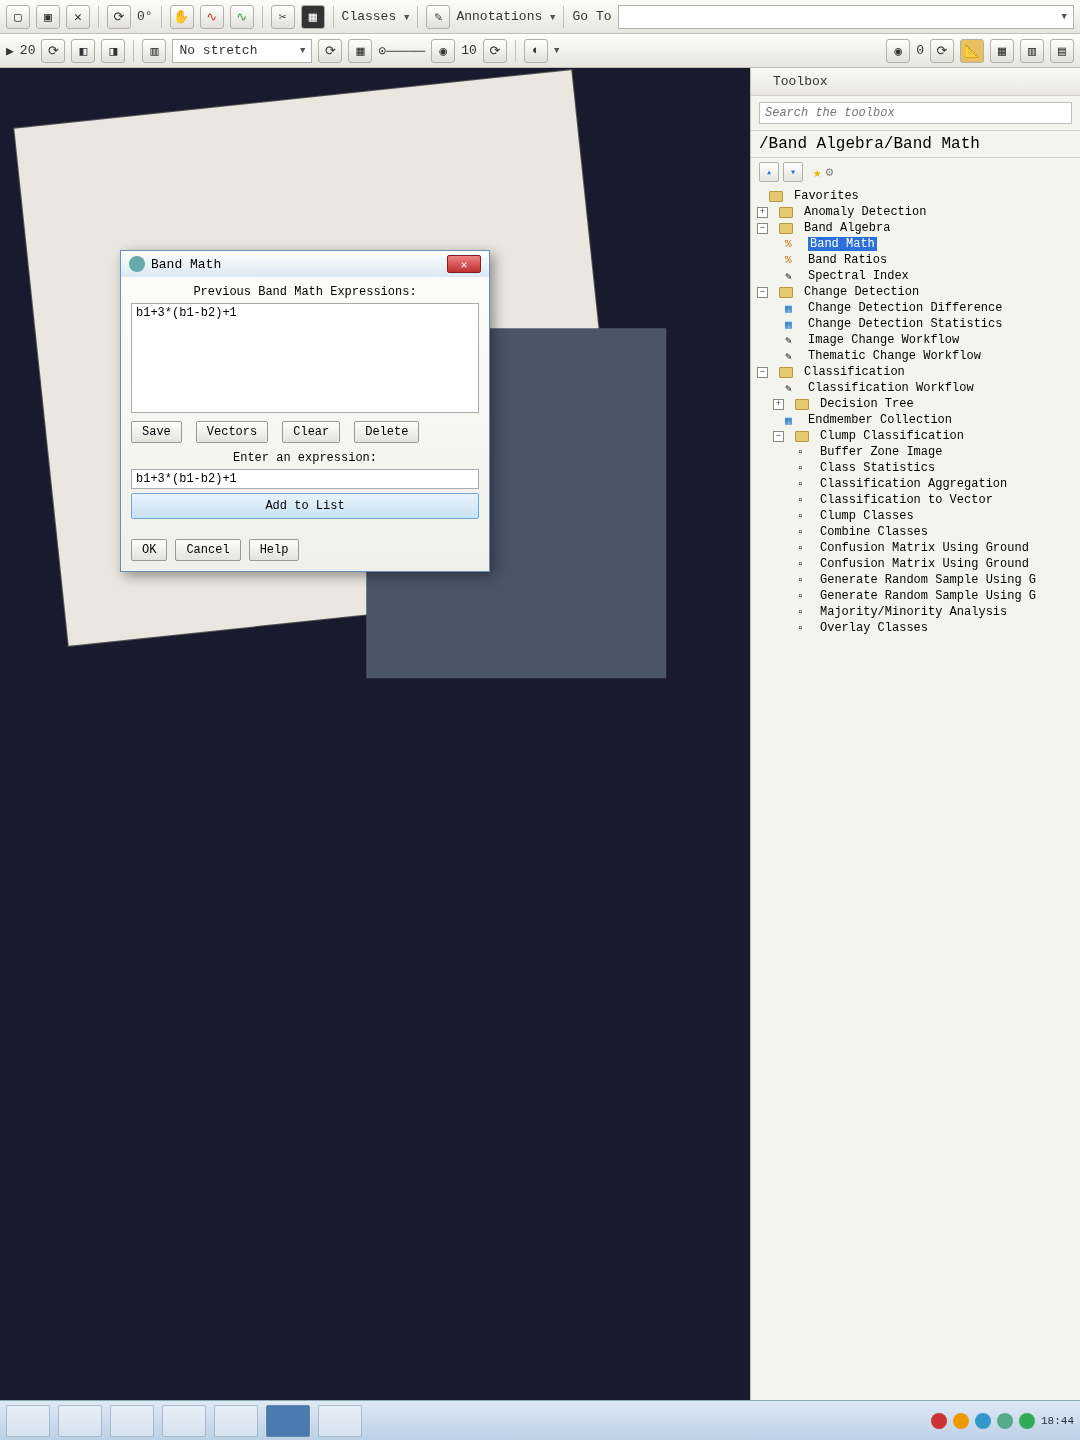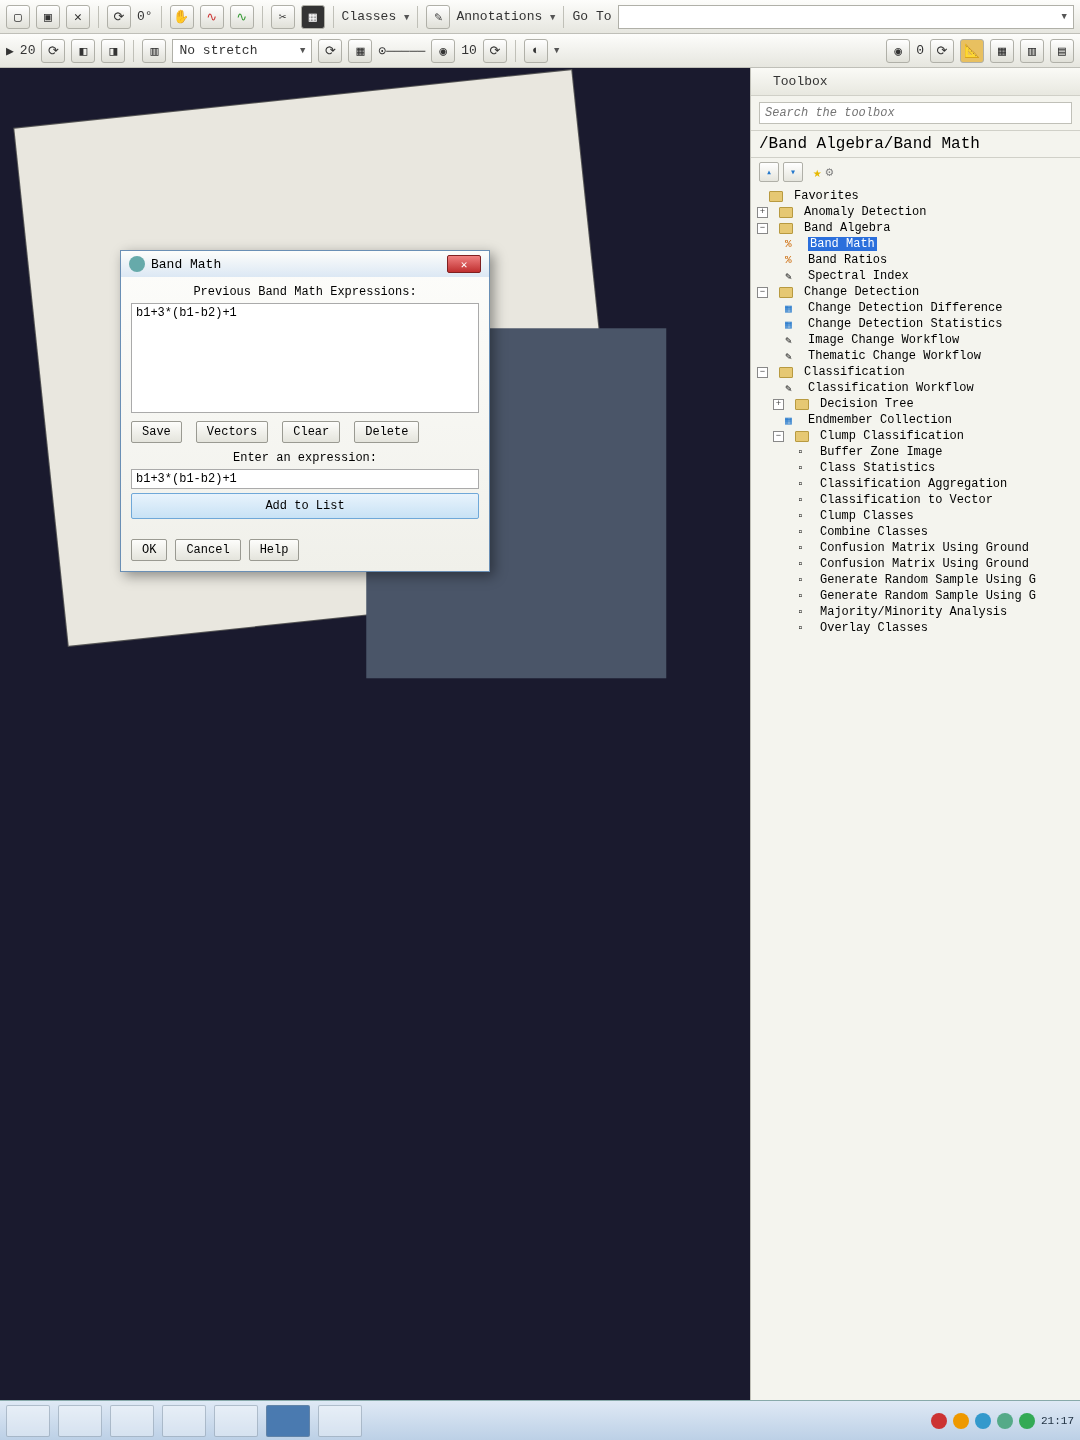--- a/index.html
+++ b/index.html
@@ -284,15 +284,15 @@
   <div class="tb-item"></div>
   <div class="tb-item"></div>
   <div class="tb-item" style="background:#4a7ab0"></div>
   <div class="tb-item"></div>
   <div class="tray">
     <span class="tray-icon" style="background:#c33"></span>
     <span class="tray-icon" style="background:#e90"></span>
     <span class="tray-icon" style="background:#39c"></span>
     <span class="tray-icon"></span>
     <span class="tray-icon" style="background:#3a5"></span>
-    <span>21:17</span>
+    <span>18:44</span>
   </div>
 </div>
 
 </body></html>

